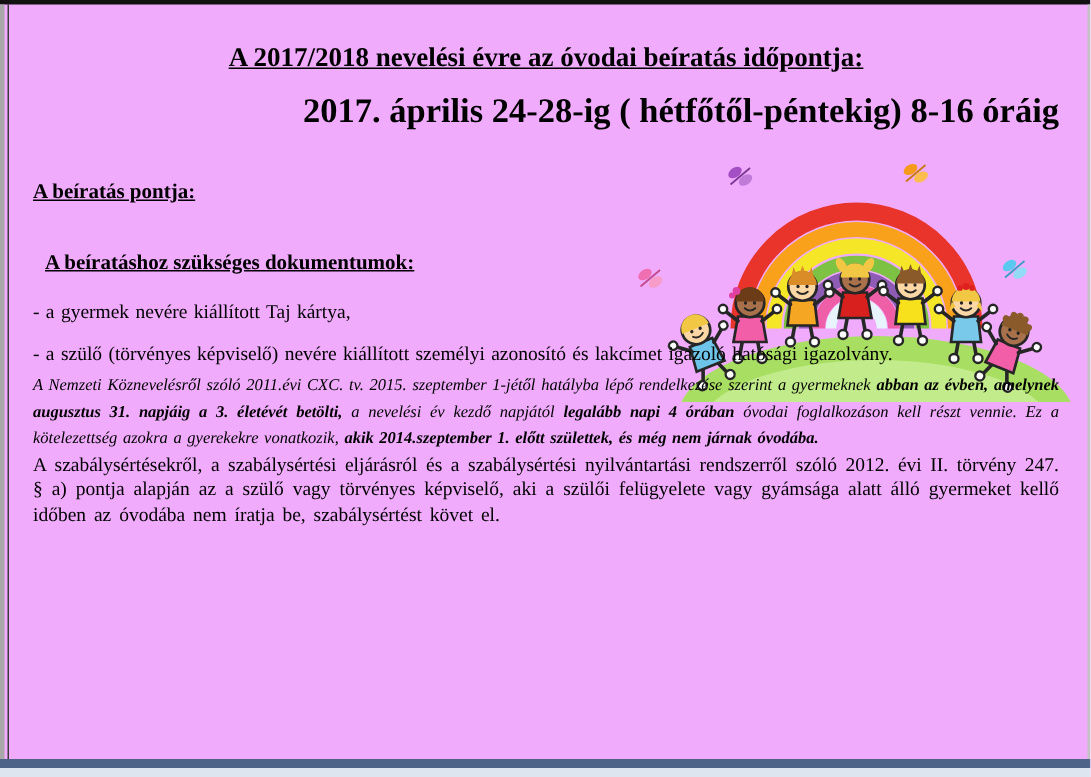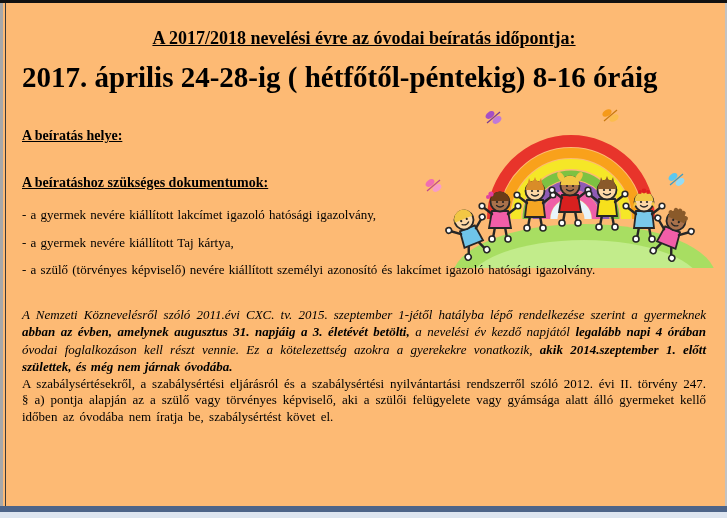--- a/index.html
+++ b/index.html
@@ -1,36 +1,36 @@
 <!DOCTYPE html>
 <html><head>
 <meta charset="utf-8">
 <style>
   html,body{margin:0;padding:0;background:#fff;}
-  .page{position:relative;width:727px;height:518px;background:#fdba74;overflow:hidden;
+  .page{position:relative;width:727px;height:518px;background:#f0abfc;overflow:hidden;
         font-family:"Liberation Serif",serif;color:#000;}
   
   .frame-top{position:absolute;top:0;left:0;right:0;height:3px;background:#111;}
   .frame-left-outer{position:absolute;top:3px;left:0;bottom:6px;width:3px;background:#a8a8a8;}
   .frame-left-line{position:absolute;top:3px;left:5px;bottom:12px;width:1px;background:#3a3a3a;}
   .frame-right{position:absolute;top:3px;right:0;bottom:6px;width:2px;background:#c2c2c2;}
   .frame-bottom-bar{position:absolute;left:0;right:0;bottom:6px;height:6px;background:#4d6488;}
   .frame-bottom-light{position:absolute;left:0;right:0;bottom:0;height:6px;background:#dde5f0;}
   
   .content{position:absolute;left:22px;top:3px;width:684px;}
   .title{margin-top:25px;text-align:center;font-size:18px;font-weight:bold;
          text-decoration:underline;}
-  .subtitle{margin-top:12px;text-align:left;font-size:29px;font-weight:bold;}
+  .subtitle{margin-top:12px;text-align:right;font-size:23px;font-weight:bold;}
   .location{margin-top:32px;display:flex;font-size:14px;font-weight:bold;line-height:19px;}
   .location-label{text-decoration:underline;white-space:nowrap;margin-right:7px;}
   .location-lines .addr{padding-left:6px;}
-  .docs-heading{margin-top:30px;font-size:14px;font-weight:bold;text-decoration:underline;}
+  .docs-heading{margin-top:30px;font-size:14px;font-weight:bold;text-decoration:underline;margin-left:8px;}
   .doc-items{margin-top:10px;font-size:13px;}
   .doc-item{line-height:27.5px;word-spacing:1px;white-space:nowrap;}
-  .legal{margin-top:22px;font-size:13px;font-style:italic;text-align:justify;
+  .legal{font-size:11px;font-style:italic;text-align:justify;
          line-height:17.5px;word-spacing:1px;}
   .legal b{font-weight:bold;}
   .penalty{font-size:13px;text-align:justify;line-height:16.5px;word-spacing:2px;}
   
   .clipart{position:absolute;left:424px;top:106px;width:295px;height:162px;}
   .outl{stroke:#262626;stroke-width:1.8;}
   .limb{stroke:#262626;stroke-width:2.4;fill:none;stroke-linecap:round;}
   .foot{fill:#fff;stroke:#262626;stroke-width:1.6;}
   .smile{stroke:#262626;stroke-width:1.3;fill:none;stroke-linecap:round;}
   .band{fill:none;}
@@ -199,29 +199,28 @@
         <circle cx="3" cy="0" r="1.1" fill="#222"></circle>
       <path class="smile" d="M-3.5 3.5 Q0 6.5 3.5 3.5"></path>
     </g>
   </svg>
 
   <div class="content">
     <div class="title">A 2017/2018 nevelési évre az óvodai beíratás időpontja:</div>
     <div class="subtitle">2017. április 24-28-ig ( hétfőtől-péntekig) 8-16 óráig</div>
 
     <div class="location">
-      <span class="location-label">A beíratás helye:</span>
+      <span class="location-label">A beíratás pontja:</span>
       <div class="location-lines">
       </div>
     </div>
 
     <div class="docs-heading">A beíratáshoz szükséges dokumentumok:</div>
 
     <div class="doc-items">
-      <div class="doc-item">- a gyermek nevére kiállított lakcímet igazoló hatósági igazolvány,</div>
       <div class="doc-item">- a gyermek nevére kiállított Taj kártya,</div>
       <div class="doc-item">- a szülő (törvényes képviselő) nevére kiállított személyi azonosító és lakcímet igazoló hatósági igazolvány.</div>
     </div>
 
     <div class="legal"><span>A Nemzeti Köznevelésről szóló 2011.évi CXC. tv. 2015. szeptember 1-jétől hatályba lépő rendelkezése szerint a gyermeknek </span><b>abban az évben, amelynek augusztus 31. napjáig a 3. életévét betölti,</b><span> a nevelési év kezdő napjától </span><b>legalább napi 4 órában</b><span> óvodai foglalkozáson kell részt vennie. Ez a kötelezettség azokra a gyerekekre vonatkozik, </span><b>akik 2014.szeptember 1. előtt születtek, és még nem járnak óvodába.</b></div>
 
     <div class="penalty">A szabálysértésekről, a szabálysértési eljárásról és a szabálysértési nyilvántartási rendszerről szóló 2012. évi II. törvény 247. § a) pontja alapján az a szülő vagy törvényes képviselő, aki a szülői felügyelete vagy gyámsága alatt álló gyermeket kellő időben az óvodába nem íratja be, szabálysértést követ el.</div>
   </div>
 
 </div>

